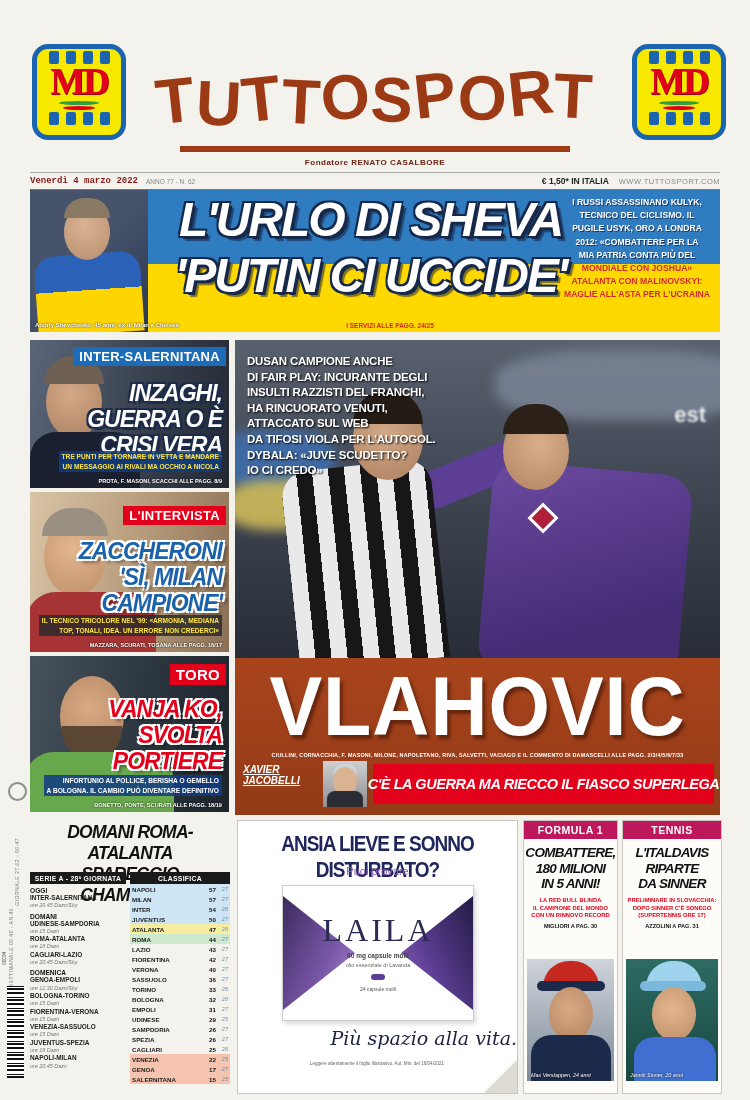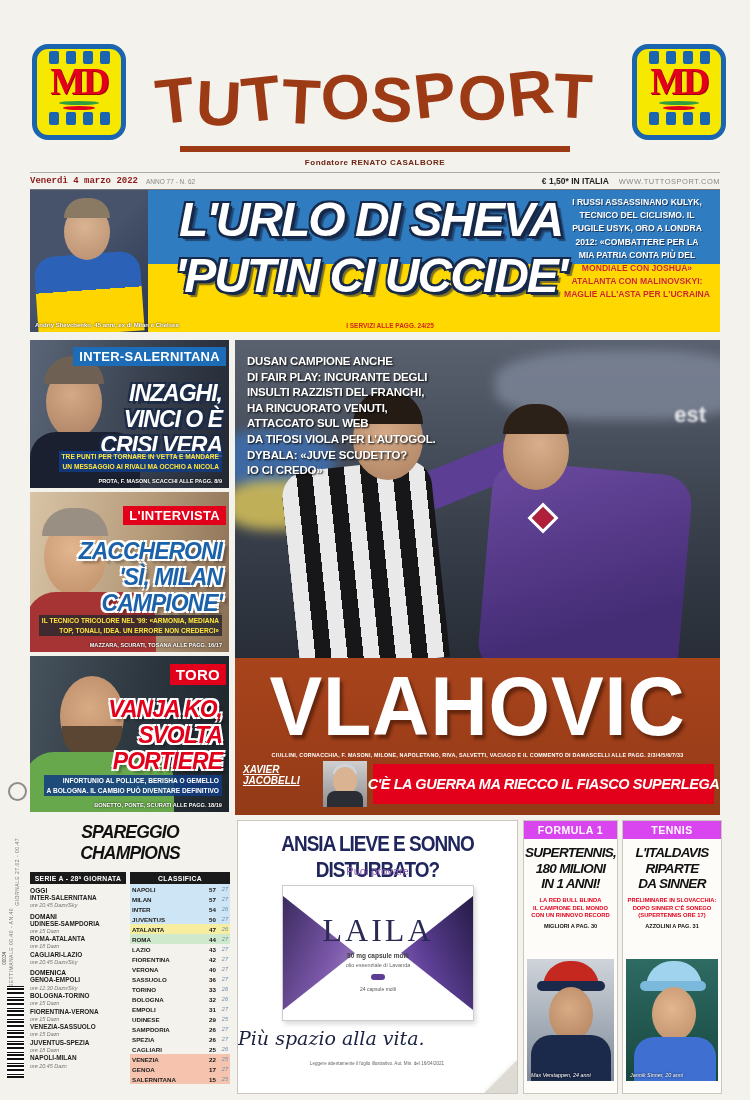--- a/index.html
+++ b/index.html
@@ -123,30 +123,30 @@
           box-shadow:2px 3px 5px rgba(0,0,0,.15);}
   .wing{position:absolute;top:10px;height:114px;width:72px;}
   .wing-l{left:0;background:linear-gradient(115deg,#3a2a5e,#7a57a8 60%,#a98ccc);clip-path:polygon(0 0,100% 50%,0 100%);}
   .wing-r{right:0;background:linear-gradient(245deg,#241b44,#5c3e94 60%,#8e6cc0);clip-path:polygon(100% 0,0 50%,100% 100%);}
   .ad-product{left:0;top:26px;width:100%;text-align:center;color:#2a2a55;font-size:32px;letter-spacing:3px;
               font-family:"Liberation Serif",serif;}
   .ad-sub1{left:0;top:66px;width:100%;text-align:center;color:#444;font-size:6.5px;font-weight:bold;}
   .ad-sub2{left:0;top:76px;width:100%;text-align:center;color:#666;font-size:5.5px;}
   .ad-pill{left:88px;top:88px;width:14px;height:6px;border-radius:3px;background:#5c3e94;}
   .ad-sub3{left:0;top:100px;width:100%;text-align:center;color:#555;font-size:5px;}
-  .ad-slogan{left:0;top:206px;width:100%;text-align:left;color:#1c2340;font-size:19px;font-style:italic;
+  .ad-slogan{left:0;top:206px;width:100%;text-align:right;color:#1c2340;font-size:19px;font-style:italic;
              font-family:"DejaVu Serif",serif;}
   .ad-fine{left:14px;top:240px;width:250px;text-align:center;color:#666;font-size:4.6px;line-height:6px;}
   .ad-brand{right:8px;bottom:6px;color:#333;font-size:4.5px;text-align:center;}
   .ad-brand i{display:block;width:10px;height:8px;margin:0 auto 1px;background:#333;clip-path:polygon(0 100%,50% 0,100% 100%);}
   .curl{right:-1px;bottom:-1px;width:34px;height:34px;background:linear-gradient(315deg,#dedbd4 50%,#f7f6f2 52%,#fff 60%);}
 
   
   .mini{top:820px;height:272px;background:#fdfcf9;border:1px solid #cbc7bf;overflow:hidden;}
-  .mini-tag{left:0;top:0;width:100%;background:#d946ef;color:#fff;font-weight:900;font-size:10.5px;
+  .mini-tag{left:0;top:0;width:100%;background:#be185d;color:#fff;font-weight:900;font-size:10.5px;
             text-align:center;padding:3px 0;letter-spacing:.5px;}
   .mini-h{left:0;top:24px;width:100%;text-align:center;font-weight:900;font-style:italic;color:#111;
           font-size:13.5px;line-height:15.5px;letter-spacing:-.7px;}
   .mini-sub{left:0;top:76px;width:100%;text-align:center;color:#e3001b;font-weight:bold;font-size:5.8px;line-height:7.6px;}
   .mini-ref{left:0;top:102px;width:100%;text-align:center;color:#111;font-weight:bold;font-size:5.6px;}
   .mini-photo{left:3px;top:138px;right:3px;height:122px;overflow:hidden;}
   .mini-cap{position:absolute;left:4px;bottom:3px;color:#fff;font-size:5.4px;font-style:italic;text-shadow:0 0 2px #000;}
 
   
   .punch{left:8px;top:782px;width:15px;height:15px;border:2px solid #8d8d8d;border-radius:50%;}
@@ -226,21 +226,21 @@
     <div class="abs banner-caption">Andriy Shevchenko, 45 anni, ex di Milan e Chelsea</div>
     <div class="abs banner-ref">I SERVIZI ALLE PAGG. 24/25</div>
   </div>
 
   <div class="abs card" style="top:340px;height:148px;background:linear-gradient(100deg,#5a6678 0%,#39414f 55%,#232833 100%);">
     <div class="abs face" style="left:16px;top:26px;width:56px;height:72px;background:radial-gradient(circle at 45% 40%,#d3a987,#a97e5f);"></div>
     <div class="abs" style="left:14px;top:16px;width:60px;height:28px;border-radius:30px 30px 0 0;background:#6e6154;"></div>
     <div class="abs" style="left:0px;top:92px;width:110px;height:60px;border-radius:26px 26px 0 0;background:#1a2030;"></div>
     <div class="tag tag-blue" style="top:7px;">INTER-SALERNITANA</div>
     <div class="card-h h-white" style="top:40px;">INZAGHI,</div>
-    <div class="card-h h-white" style="top:66px;">VINCI O È</div>
+    <div class="card-h h-white" style="top:66px;">GUERRA O È</div>
     <div class="card-h h-white" style="top:92px;text-decoration:underline;">CRISI VERA</div>
     <div class="card-sub sub-yellow-on-blue pre" style="bottom:16px;">TRE PUNTI PER TORNARE IN VETTA E MANDARE
 UN MESSAGGIO AI RIVALI MA OCCHIO A NICOLA</div>
     <div class="card-ref">PROTA, F. MASONI, SCACCHI ALLE PAGG. 8/9</div>
   </div>
 
   <div class="abs card" style="top:492px;height:160px;background:linear-gradient(100deg,#d8c4a6 0%,#b59a79 55%,#8a6f55 100%);">
     <div class="abs face" style="left:14px;top:26px;width:62px;height:78px;background:radial-gradient(circle at 45% 40%,#e2b68f,#bd8d66);"></div>
     <div class="abs" style="left:12px;top:16px;width:66px;height:28px;border-radius:33px 33px 0 0;background:#9a8f83;"></div>
     <div class="abs" style="left:-4px;top:100px;width:130px;height:62px;border-radius:30px 30px 0 0;background:#a63434;"></div>
@@ -296,20 +296,21 @@
         <div class="abs colface"></div>
         <div class="abs colsuit"></div>
       </div>
       <div class="abs colbar">
         <span class="colbar-text">C'È LA GUERRA MA RIECCO IL FIASCO SUPERLEGA</span>
       </div>
     </div>
   </div>
 
   <div class="abs bl-h">
+    <div>DOMANI ROMA-ATALANTA</div>
     <div>SPAREGGIO CHAMPIONS</div>
   </div>
 
   <div class="abs fixtures">
     <div class="panel-h">SERIE A - 28ª GIORNATA</div>
     <div>
         <div class="fx-day">OGGI</div>
         <div class="fx-match">INTER-SALERNITANA</div>
         <div class="fx-time">ore 20.45 Dazn/Sky</div>
         <div class="fx-day">DOMANI</div>
@@ -455,23 +456,23 @@
     </div>
     <div class="abs ad-slogan">Più spazio alla vita.</div>
     <div class="abs ad-fine">Leggere attentamente il foglio illustrativo. Aut. Min. del 16/04/2021</div>
     <div class="abs ad-brand"><i></i><span>MENARINI</span></div>
     <div class="abs curl"></div>
   </div>
 
   <div class="abs mini" style="left:523px;width:93px;">
     <div class="abs mini-tag">FORMULA 1</div>
     <div class="abs mini-h">
-      <div>SUPERTENNIS,</div>
+      <div>COMBATTERE,</div>
       <div>180 MILIONI</div>
-      <div>IN 1 ANNI!</div>
+      <div>IN 5 ANNI!</div>
     </div>
     <div class="abs mini-sub pre">LA RED BULL BLINDA
 IL CAMPIONE DEL MONDO
 CON UN RINNOVO RECORD</div>
     <div class="abs mini-ref">MIGLIORI A PAG. 30</div>
     <div class="abs mini-photo" style="background:linear-gradient(180deg,#cfd4da,#7f8b99);">
       <div class="abs" style="left:16px;top:2px;width:56px;height:26px;border-radius:28px 28px 0 0;background:#c4281f;"></div>
       <div class="abs" style="left:10px;top:22px;width:68px;height:10px;border-radius:5px;background:#1b2a4a;"></div>
       <div class="abs" style="left:22px;top:28px;width:44px;height:54px;border-radius:50%;background:radial-gradient(circle at 45% 40%,#d8ab85,#b0805c);"></div>
       <div class="abs" style="left:4px;top:76px;width:80px;height:46px;border-radius:20px 20px 0 0;background:#1b2a4a;"></div>

